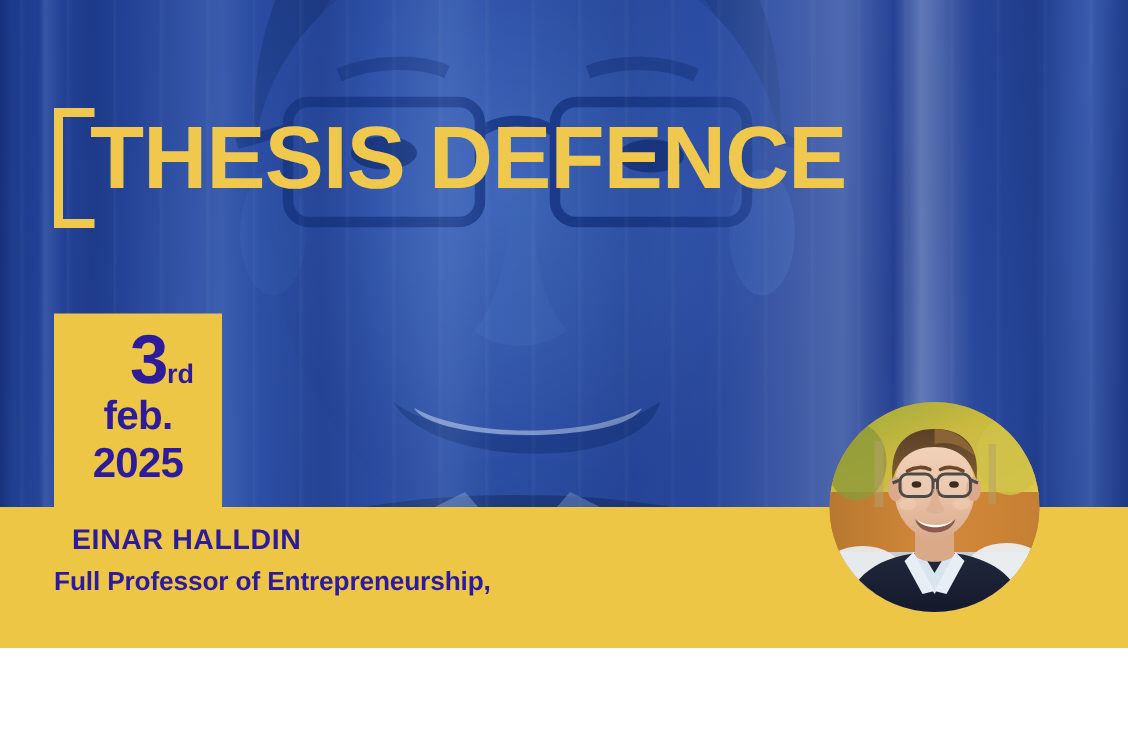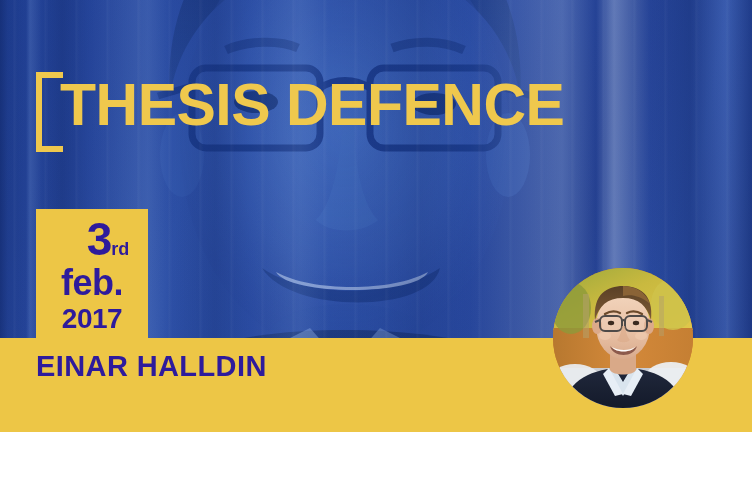--- a/index.html
+++ b/index.html
@@ -150,45 +150,46 @@
     letter-spacing: -1px;
     margin-left: 32px;
   }
   .date-ord {
     font-size: 18px;
     font-weight: bold;
     vertical-align: baseline;
     letter-spacing: 0;
   }
   .date-month {
-    font-size: 36px;
+    font-size: 27px;
     font-weight: bold;
     line-height: 1.16;
     letter-spacing: -0.5px;
   }
   .date-year {
     font-size: 28px;
     font-weight: bold;
     line-height: 1.12;
     letter-spacing: -0.5px;
   }
 
   
   .speaker {
     position: absolute;
     left: 36px;
     top: 350px;
     color: #2e1b9c;
   }
   .speaker-name {
-    font-size: 29px;
+    font-size: 19px;
     font-weight: bold;
     letter-spacing: 0.4px;
     line-height: 1.15;
     margin-bottom: 3px;
+    margin-left: 12px;
   }
   .speaker-line {
     font-size: 17.5px;
     font-weight: bold;
     line-height: 1.45;
     letter-spacing: -0.1px;
   }
 
   
   .portrait {
@@ -268,25 +269,26 @@
 
   <div class="band"></div>
 
   <div class="bracket"></div>
 
   <div class="headline">THESIS DEFENCE</div>
 
   <div class="date-box">
     <div class="date-day"><span>3</span><span class="date-ord">rd</span></div>
     <div class="date-month">feb.</div>
-    <div class="date-year">2017</div>
+    <div class="date-year">2025</div>
   </div>
 
   <div class="speaker">
     <div class="speaker-name">EINAR HALLDIN</div>
+    <div class="speaker-line">Full Professor of Entrepreneurship,</div>
   </div>
 
   <div class="portrait">
     <svg width="140" height="140" viewBox="0 0 140 140">
       <defs>
         <linearGradient id="bgTop" x1="0" y1="0" x2="1" y2="1">
           <stop offset="0%" stop-color="#9aa83c"></stop>
           <stop offset="45%" stop-color="#c9b93f"></stop>
           <stop offset="100%" stop-color="#e0c84b"></stop>
         </linearGradient>

